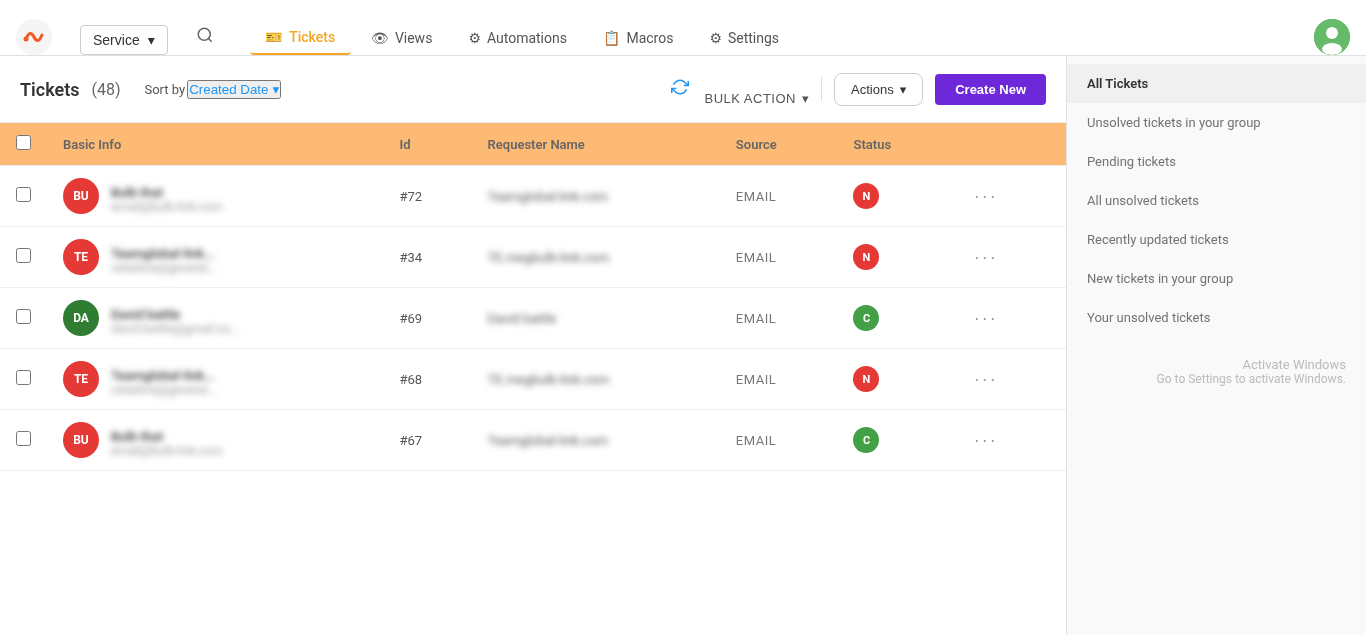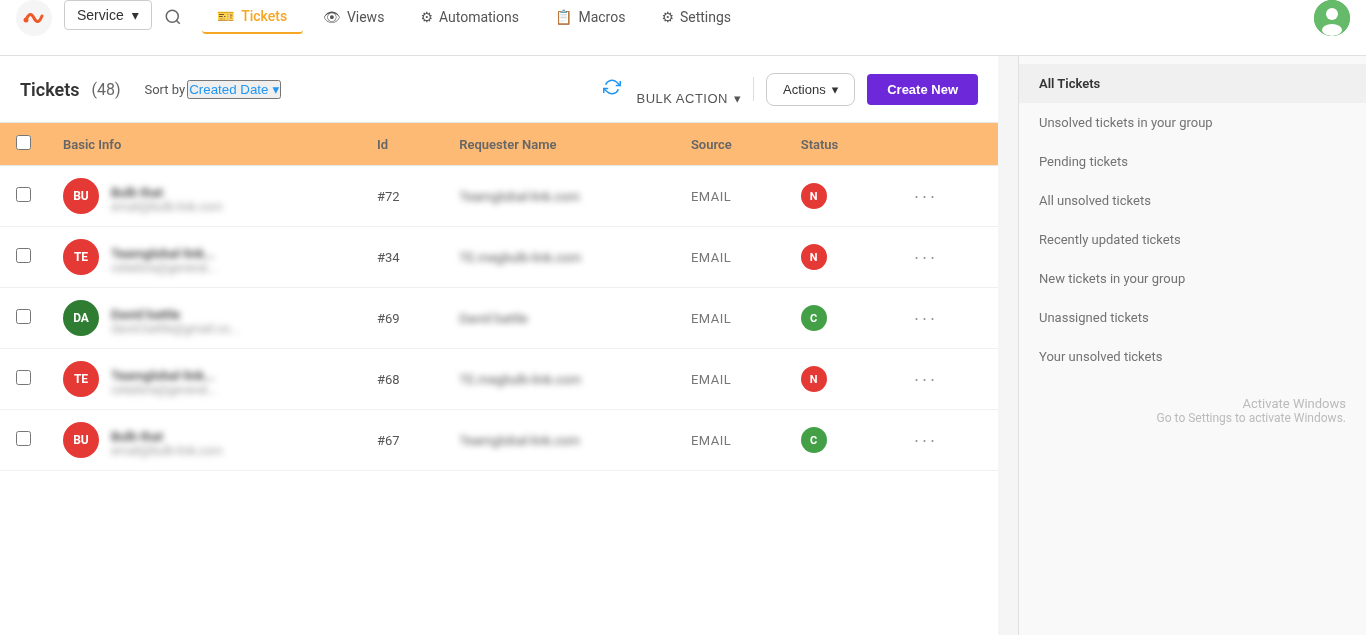--- a/index.html
+++ b/index.html
@@ -3,24 +3,24 @@
   <meta charset="utf-8">
   <style>
     * { box-sizing: border-box; margin: 0; padding: 0; }
     body { font-family: -apple-system, BlinkMacSystemFont, 'Segoe UI', Roboto, sans-serif; background: #f5f5f5; font-size: 14px; color: #333; }
 
     
     .topnav {
       background: #fff;
       border-bottom: 1px solid #e0e0e0;
       display: flex;
-      align-items: flex-start;
+      align-items: flex-end;
       padding: 0 16px;
       height: 56px;
-      gap: 4px;
+      gap: 20px;
     }
     .logo-area {
       display: flex;
       align-items: center;
       margin-right: 8px;
     }
     .logo-icon {
       width: 36px;
       height: 36px;
     }
@@ -294,26 +294,25 @@
       border: none;
       cursor: pointer;
       color: #999;
       font-size: 18px;
       padding: 4px 8px;
       letter-spacing: 2px;
     }
 
     
     .right-sidebar {
-      width: 348px;
+      width: 300px;
       background: #f9f9f9;
       border-left: 1px solid #e0e0e0;
       padding: 8px 0;
       flex-shrink: 0;
-      margin-left: 20px;
     }
     .sidebar-item {
       padding: 12px 20px;
       cursor: pointer;
       font-size: 13px;
       color: #737373;
     }
     .sidebar-item.active {
       background: #f0f0f0;
       font-weight: 600;
@@ -568,21 +567,20 @@
   </div>
 
   <div class="right-sidebar">
     <div id="sidebar-items-container">
         <div class="sidebar-item active">All Tickets</div>
         <div class="sidebar-item">Unsolved tickets in your group</div>
         <div class="sidebar-item">Pending tickets</div>
         <div class="sidebar-item">All unsolved tickets</div>
         <div class="sidebar-item">Recently updated tickets</div>
         <div class="sidebar-item">New tickets in your group</div>
-        <div class="sidebar-item">Unassigned tickets</div>
         <div class="sidebar-item">Your unsolved tickets</div>
       </div>
 
     <div style="position:relative; margin-top: 20px; padding: 0 20px;">
       <p style="font-size: 13px; color: #bbb; text-align: right;">Activate Windows</p>
       <p style="font-size: 12px; color: #bbb; text-align: right;">Go to Settings to activate Windows.</p>
     </div>
   </div>
 </div>
 

